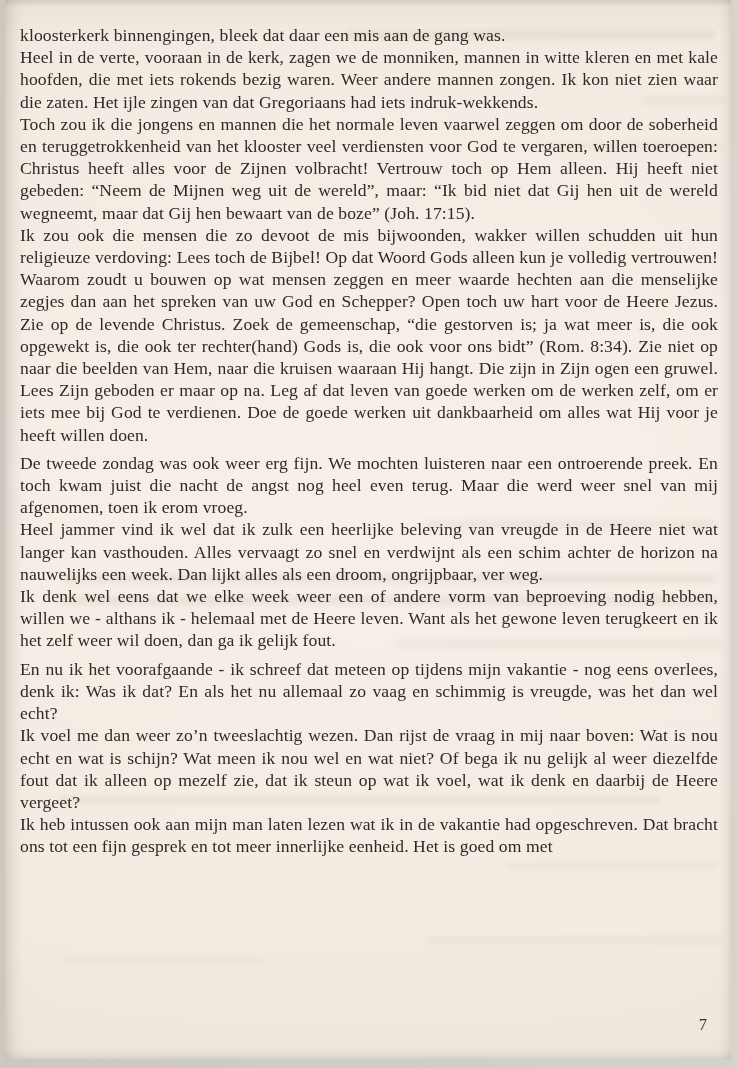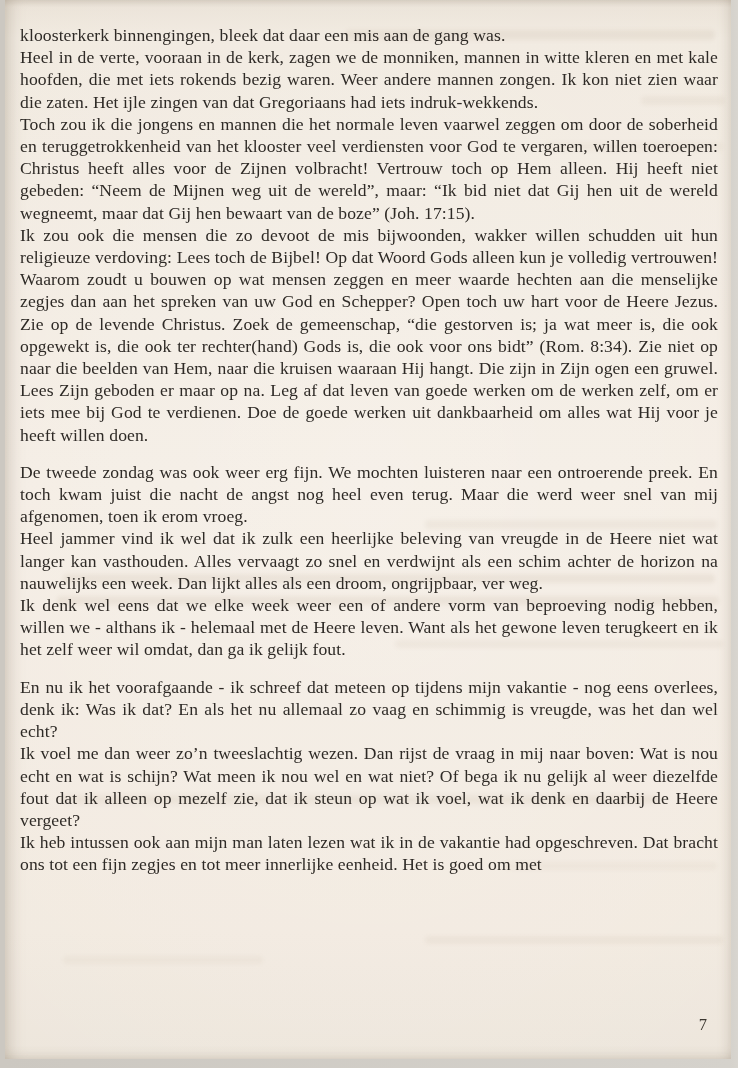--- a/index.html
+++ b/index.html
@@ -40,21 +40,21 @@
     color: #2e2a26;
     font-size: 17.6px;
     line-height: 22.2px;
     text-align: justify;
     letter-spacing: 0.1px;
   }
   .text-block p.para {
     margin: 0;
   }
   .text-block p.para.spaced {
-    margin-top: 15px;
+    margin-top: 6px;
   }
   .page-number {
     position: absolute;
     right: 24px;
     bottom: 24px;
     font-size: 16.5px;
     color: #3a362f;
   }
   
   .smudge {
@@ -95,21 +95,21 @@
     <div class="smudge"></div>
     <div class="smudge"></div>
 
     <div class="text-block">
         <p class="para">kloosterkerk binnengingen, bleek dat daar een mis aan de gang was.</p>
         <p class="para">Heel in de verte, vooraan in de kerk, zagen we de monniken, mannen in witte kleren en met kale hoofden, die met iets rokends bezig waren. Weer andere mannen zongen. Ik kon niet zien waar die zaten. Het ijle zingen van dat Gregoriaans had iets indruk-wekkends.</p>
         <p class="para">Toch zou ik die jongens en mannen die het normale leven vaarwel zeggen om door de soberheid en teruggetrokkenheid van het klooster veel verdiensten voor God te vergaren, willen toeroepen: Christus heeft alles voor de Zijnen volbracht! Vertrouw toch op Hem alleen. Hij heeft niet gebeden: “Neem de Mijnen weg uit de wereld”, maar: “Ik bid niet dat Gij hen uit de wereld wegneemt, maar dat Gij hen bewaart van de boze” (Joh. 17:15).</p>
         <p class="para">Ik zou ook die mensen die zo devoot de mis bijwoonden, wakker willen schudden uit hun religieuze verdoving: Lees toch de Bijbel! Op dat Woord Gods alleen kun je volledig vertrouwen! Waarom zoudt u bouwen op wat mensen zeggen en meer waarde hechten aan die menselijke zegjes dan aan het spreken van uw God en Schepper? Open toch uw hart voor de Heere Jezus. Zie op de levende Christus. Zoek de gemeenschap, “die gestorven is; ja wat meer is, die ook opgewekt is, die ook ter rechter(hand) Gods is, die ook voor ons bidt” (Rom. 8:34). Zie niet op naar die beelden van Hem, naar die kruisen waaraan Hij hangt. Die zijn in Zijn ogen een gruwel. Lees Zijn geboden er maar op na. Leg af dat leven van goede werken om de werken zelf, om er iets mee bij God te verdienen. Doe de goede werken uit dankbaarheid om alles wat Hij voor je heeft willen doen.</p>
         <p class="para spaced">De tweede zondag was ook weer erg fijn. We mochten luisteren naar een ontroerende preek. En toch kwam juist die nacht de angst nog heel even terug. Maar die werd weer snel van mij afgenomen, toen ik erom vroeg.</p>
         <p class="para">Heel jammer vind ik wel dat ik zulk een heerlijke beleving van vreugde in de Heere niet wat langer kan vasthouden. Alles vervaagt zo snel en verdwijnt als een schim achter de horizon na nauwelijks een week. Dan lijkt alles als een droom, ongrijpbaar, ver weg.</p>
-        <p class="para">Ik denk wel eens dat we elke week weer een of andere vorm van beproeving nodig hebben, willen we - althans ik - helemaal met de Heere leven. Want als het gewone leven terugkeert en ik het zelf weer wil omdat, dan ga ik gelijk fout.</p>
+        <p class="para">Ik denk wel eens dat we elke week weer een of andere vorm van beproeving nodig hebben, willen we - althans ik - helemaal met de Heere leven. Want als het gewone leven terugkeert en ik het zelf weer wil doen, dan ga ik gelijk fout.</p>
         <p class="para spaced">En nu ik het voorafgaande - ik schreef dat meteen op tijdens mijn vakantie - nog eens overlees, denk ik: Was ik dat? En als het nu allemaal zo vaag en schimmig is vreugde, was het dan wel echt?</p>
         <p class="para">Ik voel me dan weer zo’n tweeslachtig wezen. Dan rijst de vraag in mij naar boven: Wat is nou echt en wat is schijn? Wat meen ik nou wel en wat niet? Of bega ik nu gelijk al weer diezelfde fout dat ik alleen op mezelf zie, dat ik steun op wat ik voel, wat ik denk en daarbij de Heere vergeet?</p>
-        <p class="para">Ik heb intussen ook aan mijn man laten lezen wat ik in de vakantie had opgeschreven. Dat bracht ons tot een fijn zegjes en tot meer innerlijke eenheid. Het is goed om met</p>
+        <p class="para">Ik heb intussen ook aan mijn man laten lezen wat ik in de vakantie had opgeschreven. Dat bracht ons tot een fijn gesprek en tot meer innerlijke eenheid. Het is goed om met</p>
       </div>
 
     <div class="page-number">7</div>
   </div>
 </div>
 
 </body></html>

